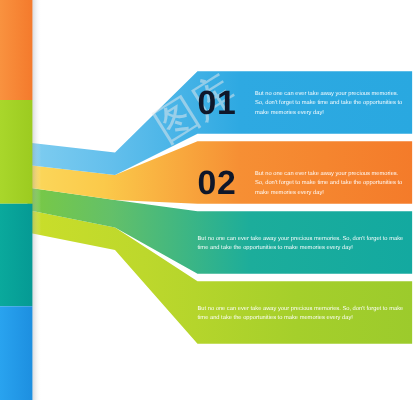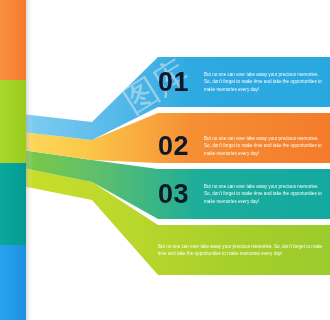--- a/index.html
+++ b/index.html
@@ -151,21 +151,20 @@
     <div class="band-number">01</div>
     <div class="band-text">But no one can ever take away your precious memories. So, don't forget to make time and take the opportunities to make memories every day!</div>
   </div>
 
   <div class="band-content" id="band-2">
     <div class="band-number">02</div>
     <div class="band-text">But no one can ever take away your precious memories. So, don't forget to make time and take the opportunities to make memories every day!</div>
   </div>
 
   <div class="band-content" id="band-3">
-    <div class="band-number">03</div>
     <div class="band-text">But no one can ever take away your precious memories. So, don't forget to make time and take the opportunities to make memories every day!</div>
   </div>
 
   <div class="band-content" id="band-4">
     <div class="band-text">But no one can ever take away your precious memories. So, don't forget to make time and take the opportunities to make memories every day!</div>
   </div>
 
 </div>
 
 </body></html>

